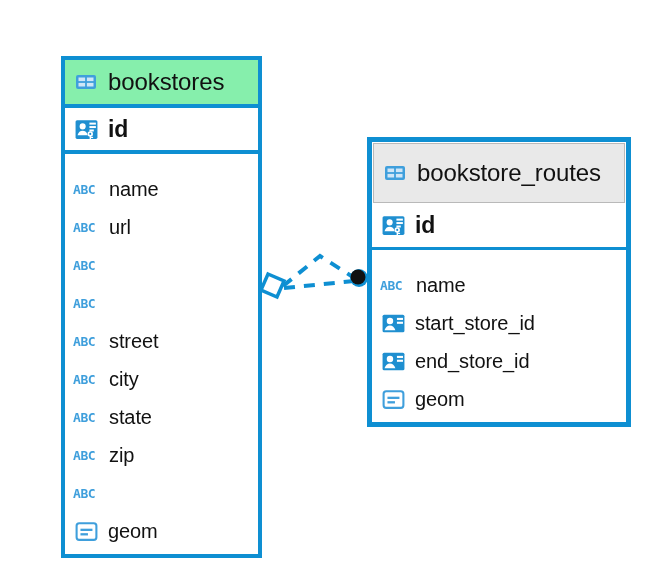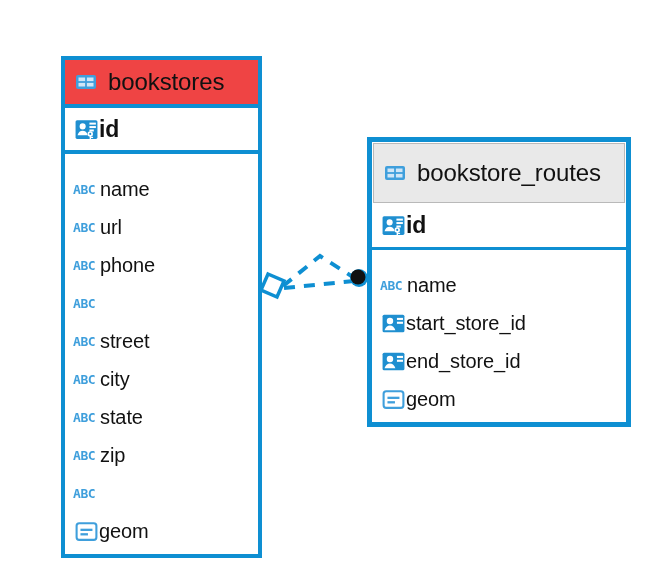--- a/index.html
+++ b/index.html
@@ -36,21 +36,21 @@
 
   .entity-header {
     display: flex;
     align-items: center;
     box-sizing: border-box;
     height: 48px;
     padding: 0 8px;
     gap: 9px;
   }
   .entity.primary .entity-header {
-    background: #ef4444;
+    background: #86efac;
     border-bottom: 4px solid #0e8fd2;
   }
   .entity.secondary .entity-header {
     background: #e9e9e9;
     border: 1px solid #b9b9b9;
     margin: 1px;
     height: 60px;
   }
   .entity-title {
     font-size: 24px;
@@ -58,20 +58,21 @@
     white-space: nowrap;
     letter-spacing: -0.1px;
   }
 
   .field-row {
     display: flex;
     align-items: center;
     box-sizing: border-box;
     height: 38px;
     padding: 0 8px;
+    gap: 9px;
   }
   .field-row.pk {
     height: 46px;
     border-bottom: 4px solid #0e8fd2;
   }
   .entity.secondary .field-row.pk {
     border-bottom: 3px solid #0e8fd2;
   }
   .field-name {
     font-size: 20px;
@@ -187,21 +188,20 @@
         <div class="field-row">
           <span class="abc-icon">
             <span>ABC</span>
           </span>
           <span class="field-name">url</span>
         </div>
         <div class="field-row">
           <span class="abc-icon">
             <span>ABC</span>
           </span>
-          <span class="field-name">phone</span>
         </div>
         <div class="field-row">
           <span class="abc-icon">
             <span>ABC</span>
           </span>
         </div>
         <div class="field-row">
           <span class="abc-icon">
             <span>ABC</span>
           </span>

